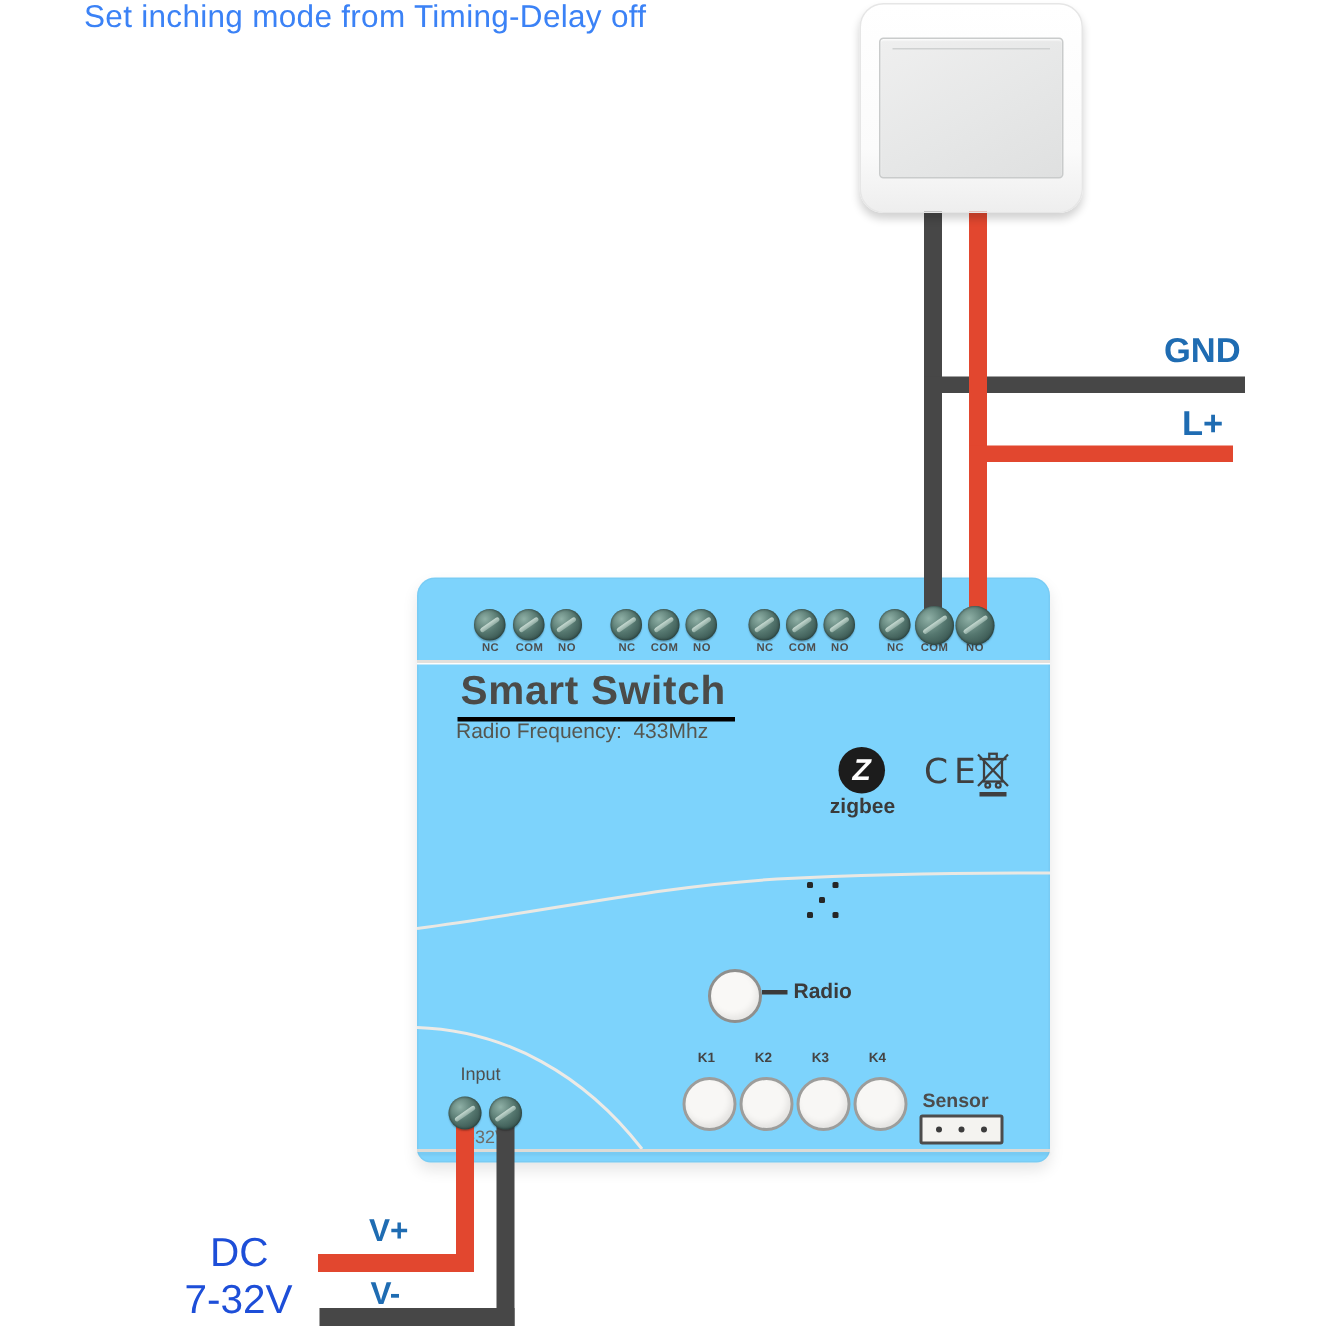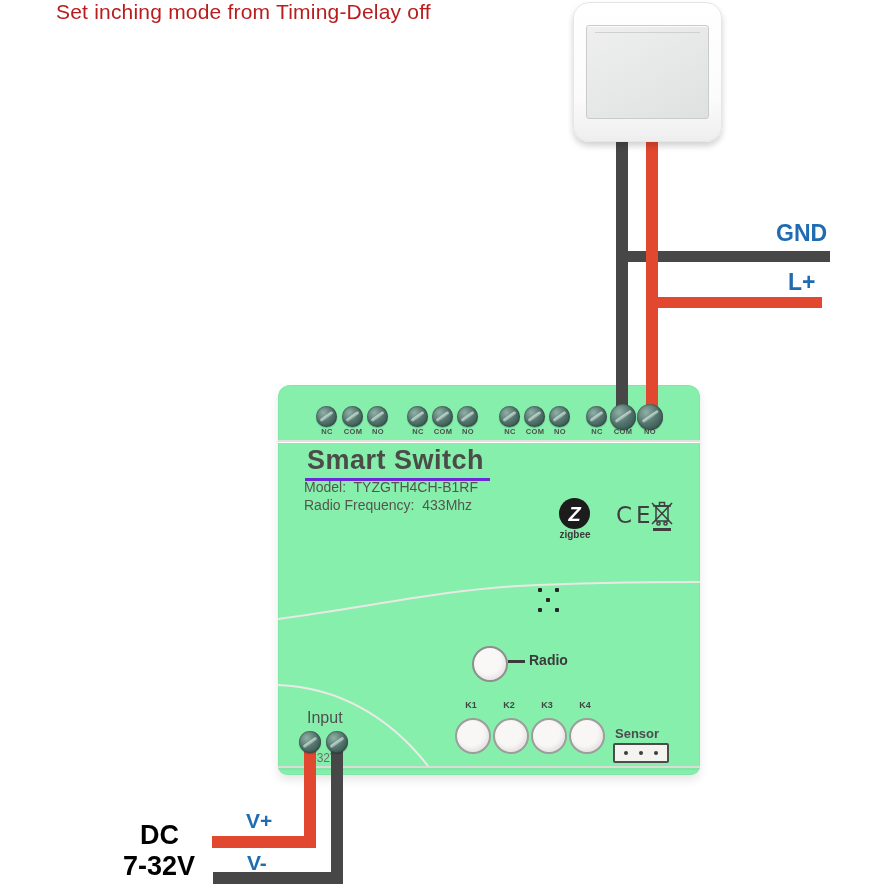--- a/index.html
+++ b/index.html
@@ -1,21 +1,21 @@
 <!DOCTYPE html>
 <html><head>
 <meta charset="utf-8">
 <style>
   html,body{margin:0;padding:0;background:#ffffff;}
   .canvas{position:relative;width:887px;height:887px;background:#ffffff;overflow:hidden;
           font-family:"Liberation Sans", sans-serif;}
   .abs{position:absolute;}
 
   
-  .page-title{left:56px;top:0px;font-size:21px;color:#b91c1c;letter-spacing:.2px;}
+  .page-title{left:56px;top:0px;font-size:21px;color:#3b82f6;letter-spacing:.2px;}
 
   
   .wall-switch{left:573px;top:2px;width:147px;height:138px;border-radius:16px;
     background:linear-gradient(180deg,#ffffff 0%,#fbfbfb 70%,#eeeeee 100%);
     border:1px solid #e6e6e6;box-shadow:0 4px 6px rgba(0,0,0,.18);z-index:4;}
   .rocker{left:12px;top:22px;width:121px;height:92px;border-radius:3px;
     background:linear-gradient(150deg,#efefef 0%,#e6e7e7 55%,#dfe0e0 100%);
     border:1px solid #c9cbcb;box-shadow:inset 0 1px 1px rgba(255,255,255,.8);}
   .rocker-seam{left:8px;top:6px;width:105px;height:1px;background:#cfd1d1;}
 
@@ -23,54 +23,54 @@
   .wire{position:absolute;z-index:2;}
   .wire.black{background:#474747;}
   .wire.red{background:#e2472f;}
 
   
   .wire-label{position:absolute;z-index:5;font-weight:bold;color:#1f6cb2;}
   .lbl-gnd{left:776px;top:220px;font-size:23px;}
   .lbl-lplus{left:788px;top:269px;font-size:23px;}
   .lbl-vplus{left:246px;top:809px;font-size:21px;}
   .lbl-vminus{left:247px;top:851px;font-size:21px;}
-  .dc-label{position:absolute;z-index:5;font-weight:bold;color:#000000;}
+  .dc-label{position:absolute;z-index:5;font-weight:normal;color:#1d4ed8;}
   .lbl-dc{left:140px;top:820px;font-size:27px;}
   .lbl-dcrange{left:123px;top:851px;font-size:27px;}
 
   
   .device{left:278px;top:385px;width:422px;height:390px;z-index:1;
-    background:#86efac;border-radius:12px 12px 9px 9px;
+    background:#7dd3fc;border-radius:12px 12px 9px 9px;
     box-shadow:0 5px 10px rgba(0,0,0,.10), inset 0 0 0 1px rgba(0,0,0,.03);}
   .device-seam-top{left:0;top:55px;width:422px;height:2px;background:#e2e0dc;box-shadow:0 1px 0 #fdfdfc;}
   .device-seam-bottom{left:0;top:381px;width:422px;height:2px;background:#dddbd6;box-shadow:0 2px 2px rgba(0,0,0,.06);}
   .molding-svg{left:0;top:0;width:422px;height:390px;}
 
   
   .tlabel{position:absolute;top:42px;width:30px;text-align:center;
     font-size:7.5px;font-weight:bold;color:#4e4e4e;letter-spacing:.3px;}
 
   
   .screw{position:absolute;z-index:3;border-radius:50%;
     background:radial-gradient(circle at 35% 32%, #8fb0a6 0%, #55776f 45%, #27413e 100%);
     box-shadow:inset 0 0 2px rgba(0,10,10,.65), 0 1px 1px rgba(0,0,0,.25);}
   .screw::after{content:"";position:absolute;left:14%;top:44%;width:72%;height:13%;
     background:linear-gradient(#d4e5dd,#9ab5ac);transform:rotate(-35deg);border-radius:2px;opacity:.85;}
 
   
   .device-name{left:27px;top:60px;font-size:27px;font-weight:bold;color:#4b4b48;
-    letter-spacing:.5px;border-bottom:3px solid #6d28d9;padding:0 6px 2px 2px;}
+    letter-spacing:.5px;border-bottom:3px solid #000000;padding:0 6px 2px 2px;}
   .specs{left:26px;top:93px;width:300px;}
   .spec-line{font-size:14px;line-height:18px;color:#55564f;white-space:pre;}
 
   
   .zigbee-logo{left:281px;top:113px;width:31px;height:31px;border-radius:50%;background:#1c1c1c;
     display:flex;align-items:center;justify-content:center;}
   .zigbee-z{color:#ffffff;font-size:20px;font-weight:bold;font-style:italic;line-height:1;}
-  .zigbee-text{left:272px;top:144px;width:50px;text-align:center;font-size:10px;font-weight:bold;color:#3a3a3a;}
+  .zigbee-text{left:272px;top:144px;width:50px;text-align:center;font-size:14px;font-weight:bold;color:#3a3a3a;}
   .ce-mark{left:338px;top:117px;font-size:23px;color:#3f3f3f;letter-spacing:4px;
     font-family:"DejaVu Sans", sans-serif;}
   .weee{left:371px;top:114px;}
 
   
   .led-holes{left:258px;top:201px;width:26px;height:26px;}
   .dot{position:absolute;width:4px;height:4px;background:#262626;border-radius:1px;}
 
   
   .reset-btn{left:194px;top:261px;width:32px;height:32px;border-radius:50%;background:#f9f8f6;
@@ -83,21 +83,21 @@
   .kbtn{position:absolute;top:333px;width:32px;height:32px;border-radius:50%;background:#f8f7f5;
     border:2px solid #9d9d9b;box-shadow:inset -2px -3px 4px rgba(0,0,0,.08);}
 
   
   .sensor-text{left:337px;top:341px;font-size:13px;font-weight:bold;color:#4c4c4c;}
   .sensor-conn{left:335px;top:358px;width:44px;height:16px;border:2px solid #4c4c4c;border-radius:2px;
     background:#f4f3f0;display:flex;align-items:center;justify-content:space-around;padding:0 4px;}
   .pin{width:4px;height:4px;background:#3c3c3c;border-radius:50%;}
 
   
-  .input-text{left:29px;top:324px;font-size:16px;color:#4f4f4f;}
+  .input-text{left:29px;top:324px;font-size:12px;color:#4f4f4f;}
   .input-range{left:18px;top:366px;width:52px;text-align:center;font-size:12px;color:#6e6e6a;}
 </style>
 </head>
 <body>
 
 <div class="canvas">
 
   <div class="abs page-title">Set inching mode from Timing-Delay off</div>
 
   <div class="abs device">
@@ -116,21 +116,20 @@
     <span class="tlabel" style="left:175px">NO</span>
     <span class="tlabel" style="left:217px">NC</span>
     <span class="tlabel" style="left:242px">COM</span>
     <span class="tlabel" style="left:267px">NO</span>
     <span class="tlabel" style="left:304px">NC</span>
     <span class="tlabel" style="left:330px">COM</span>
     <span class="tlabel" style="left:357px">NO</span>
 
     <div class="abs device-name">Smart Switch</div>
     <div class="abs specs">
-      <div class="spec-line">Model:  TYZGTH4CH-B1RF</div>
       <div class="spec-line">Radio Frequency:  433Mhz</div>
     </div>
 
     <div class="abs zigbee-logo">
       <span class="zigbee-z">Z</span>
     </div>
     <div class="abs zigbee-text">zigbee</div>
     <div class="abs ce-mark">CE</div>
     <svg class="abs weee" width="26" height="34" viewBox="0 0 26 34">
       <g stroke="#3f3f3f" fill="none" stroke-width="1.5">

